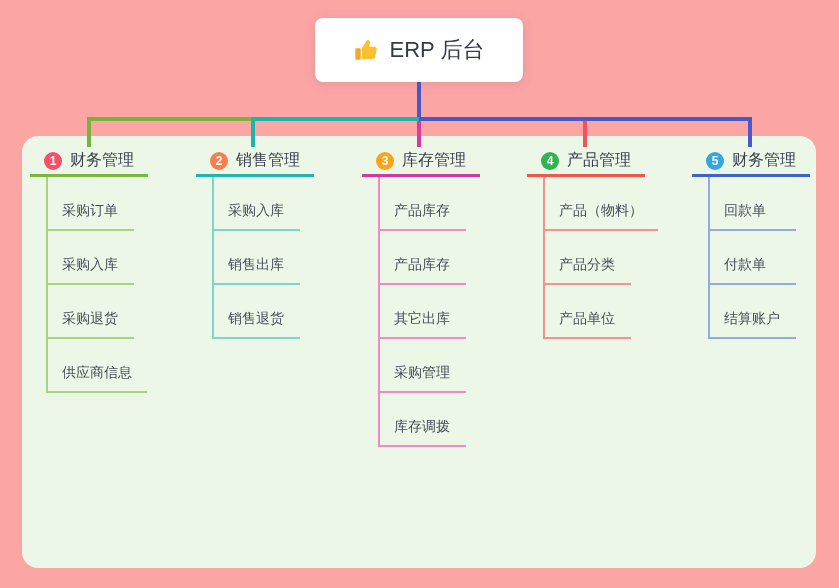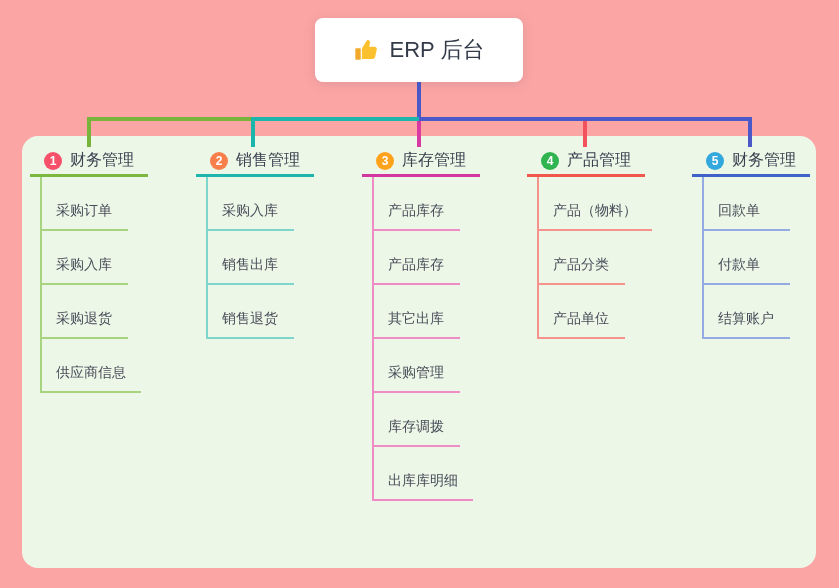--- a/index.html
+++ b/index.html
@@ -25,21 +25,21 @@
   .v { width:4px; }
 
   
   .branch { position:absolute; top:147px; z-index:2; }
   .branch-title { width:118px; height:30px; display:flex; align-items:center; gap:8px;
                   padding-left:14px; border-bottom:3px solid var(--main);
                   font-size:16px; color:#3b4250; cursor:pointer; }
   .badge { width:18px; height:18px; min-width:18px; border-radius:50%; background:var(--badge);
            color:#fff; font-size:12px; font-weight:bold;
            display:flex; align-items:center; justify-content:center; }
-  .branch-children { margin-left:10px; border-left:2px solid var(--light); width:max-content; }
+  .branch-children { margin-left:16px; border-left:2px solid var(--light); width:max-content; }
   .child { height:54px; display:flex; align-items:flex-end;
            padding:0 15px 9px 14px; border-bottom:2px solid var(--light);
            width:max-content; min-width:86px;
            font-size:14px; color:#474d58; cursor:pointer; }
 </style>
 </head>
 <body>
 
 <div class="canvas">
 
@@ -94,21 +94,20 @@
     <div class="branch-title">
       <span class="badge">3</span>
       <span>库存管理</span>
     </div>
     <div class="branch-children">
       <div class="child">产品库存</div>
       <div class="child">产品库存</div>
       <div class="child">其它出库</div>
       <div class="child">采购管理</div>
       <div class="child">库存调拨</div>
-      <div class="child">出库库明细</div>
     </div>
   </div>
 
   <div class="branch" style="left: 527px; --main: #f2574e; --light: #f5928c; --badge: #2fb450;">
     <div class="branch-title">
       <span class="badge">4</span>
       <span>产品管理</span>
     </div>
     <div class="branch-children">
       <div class="child">产品（物料）</div>

